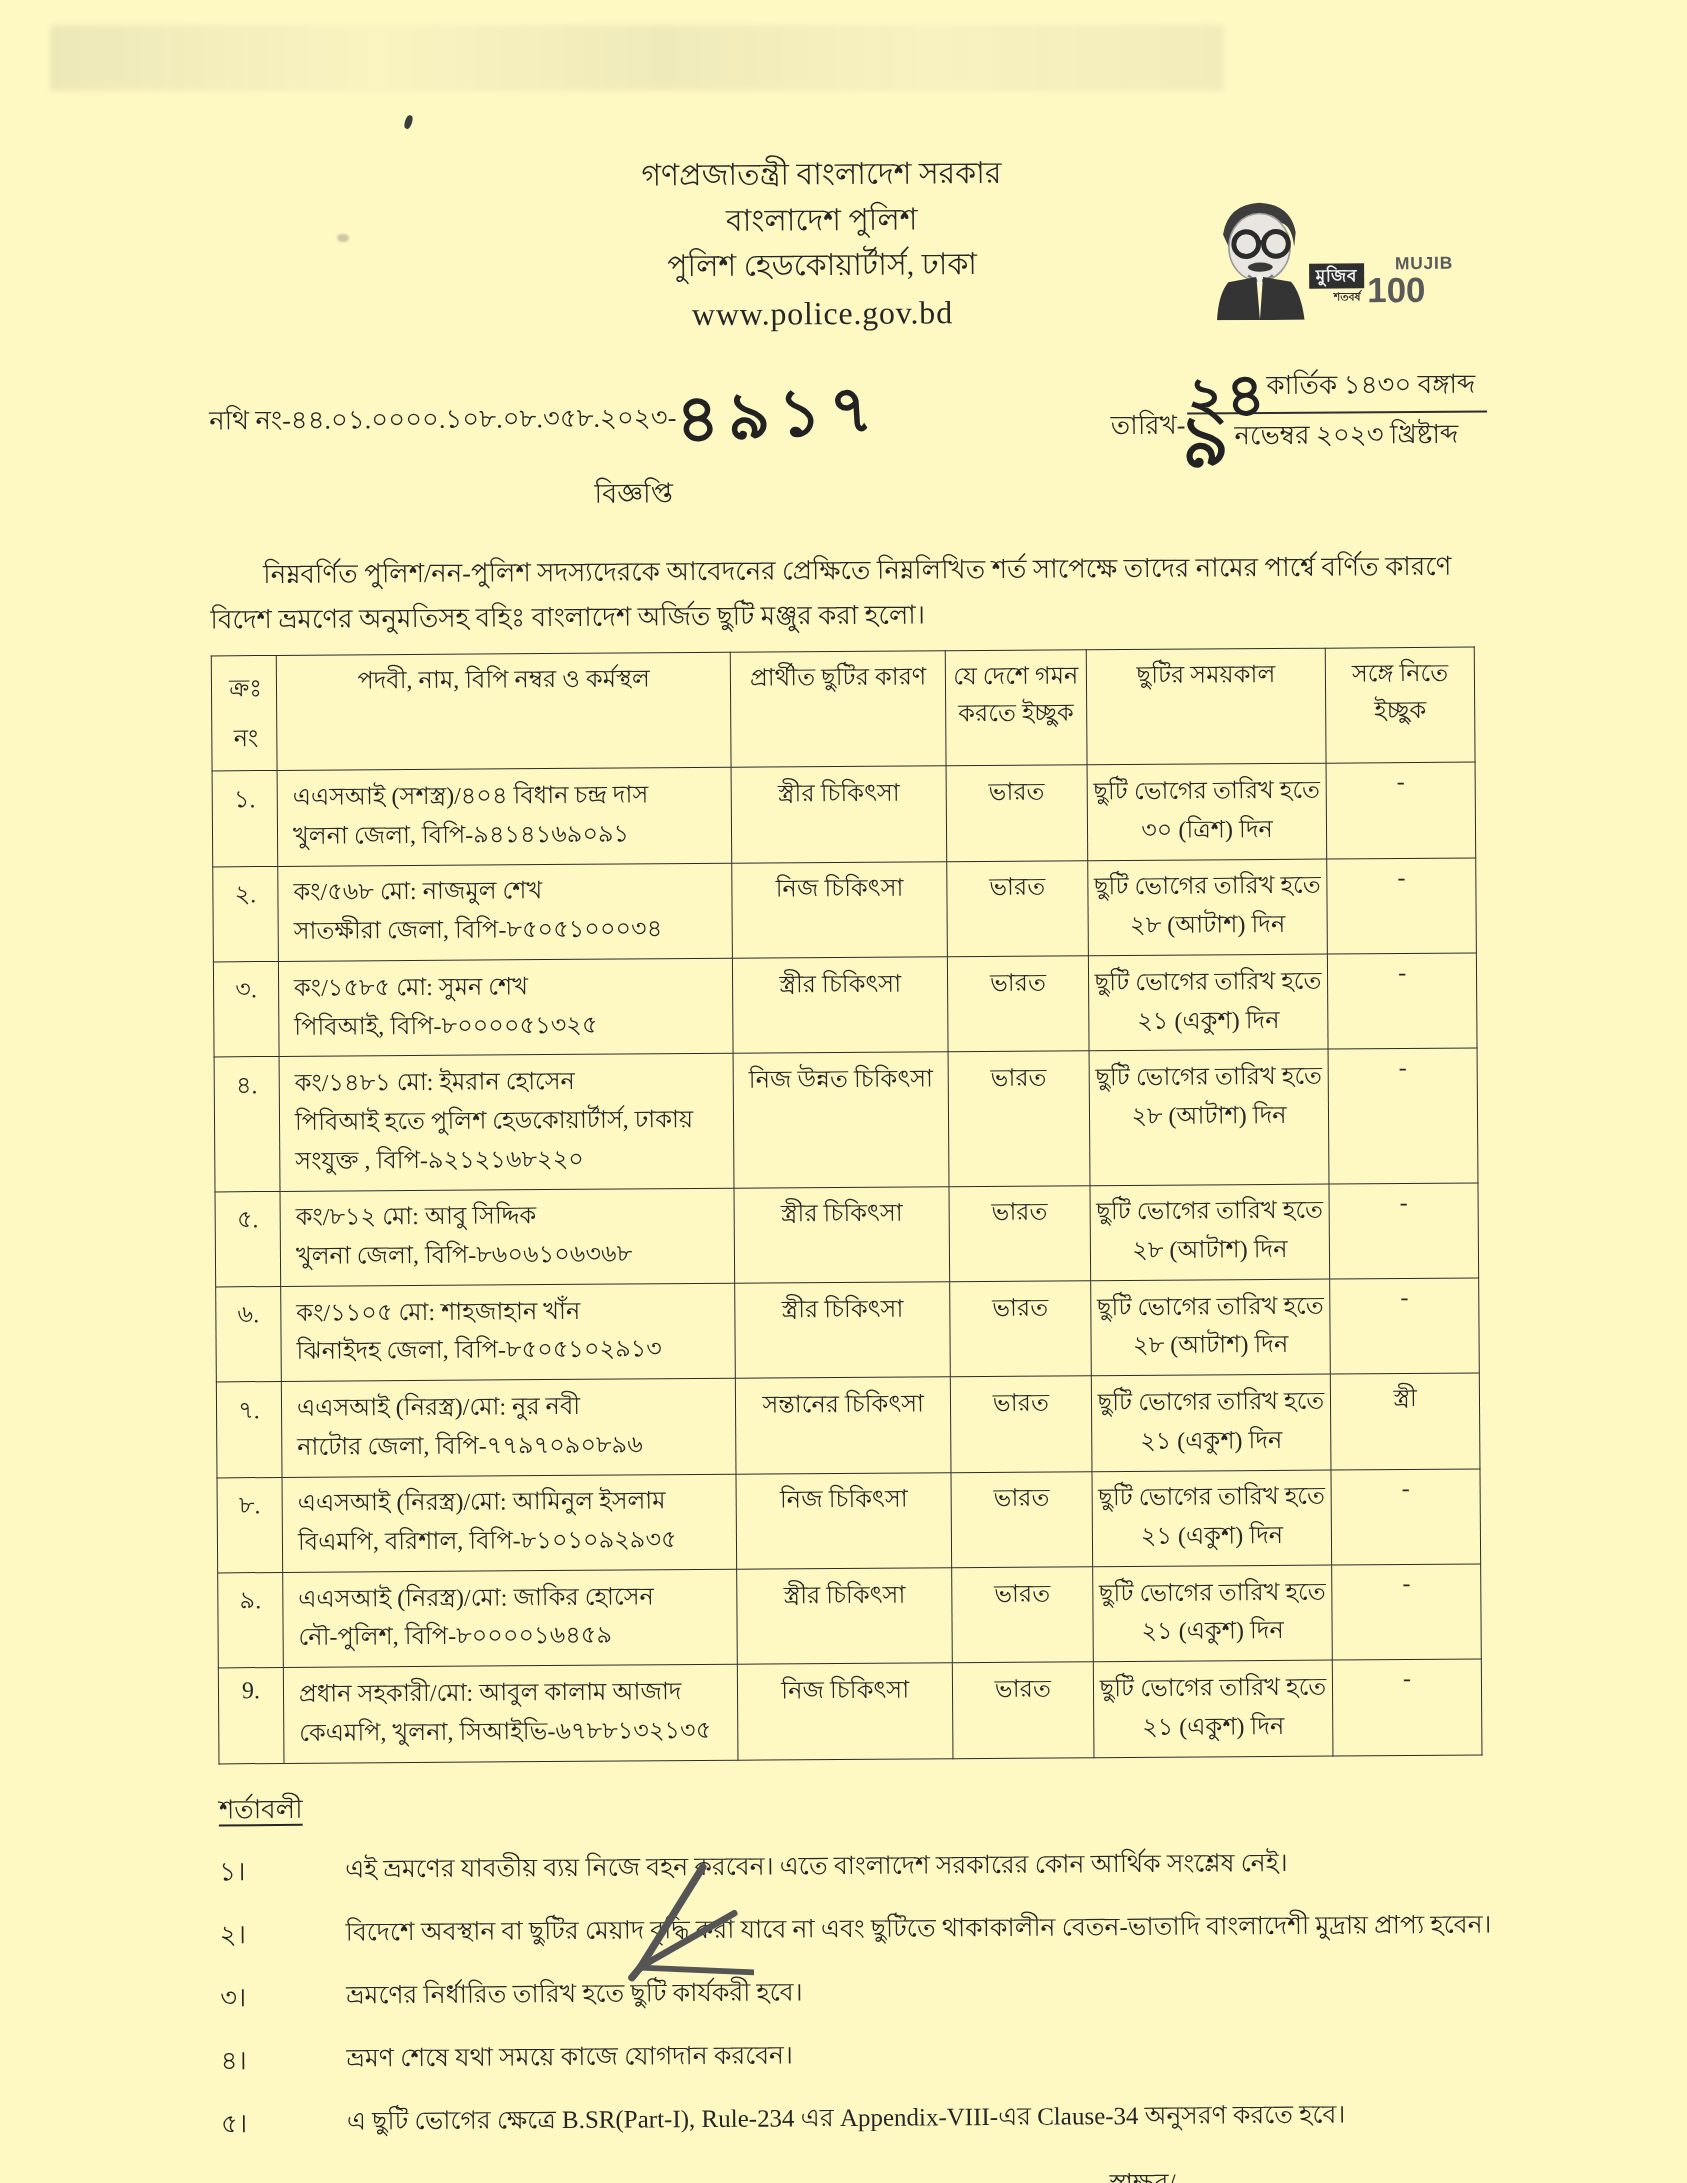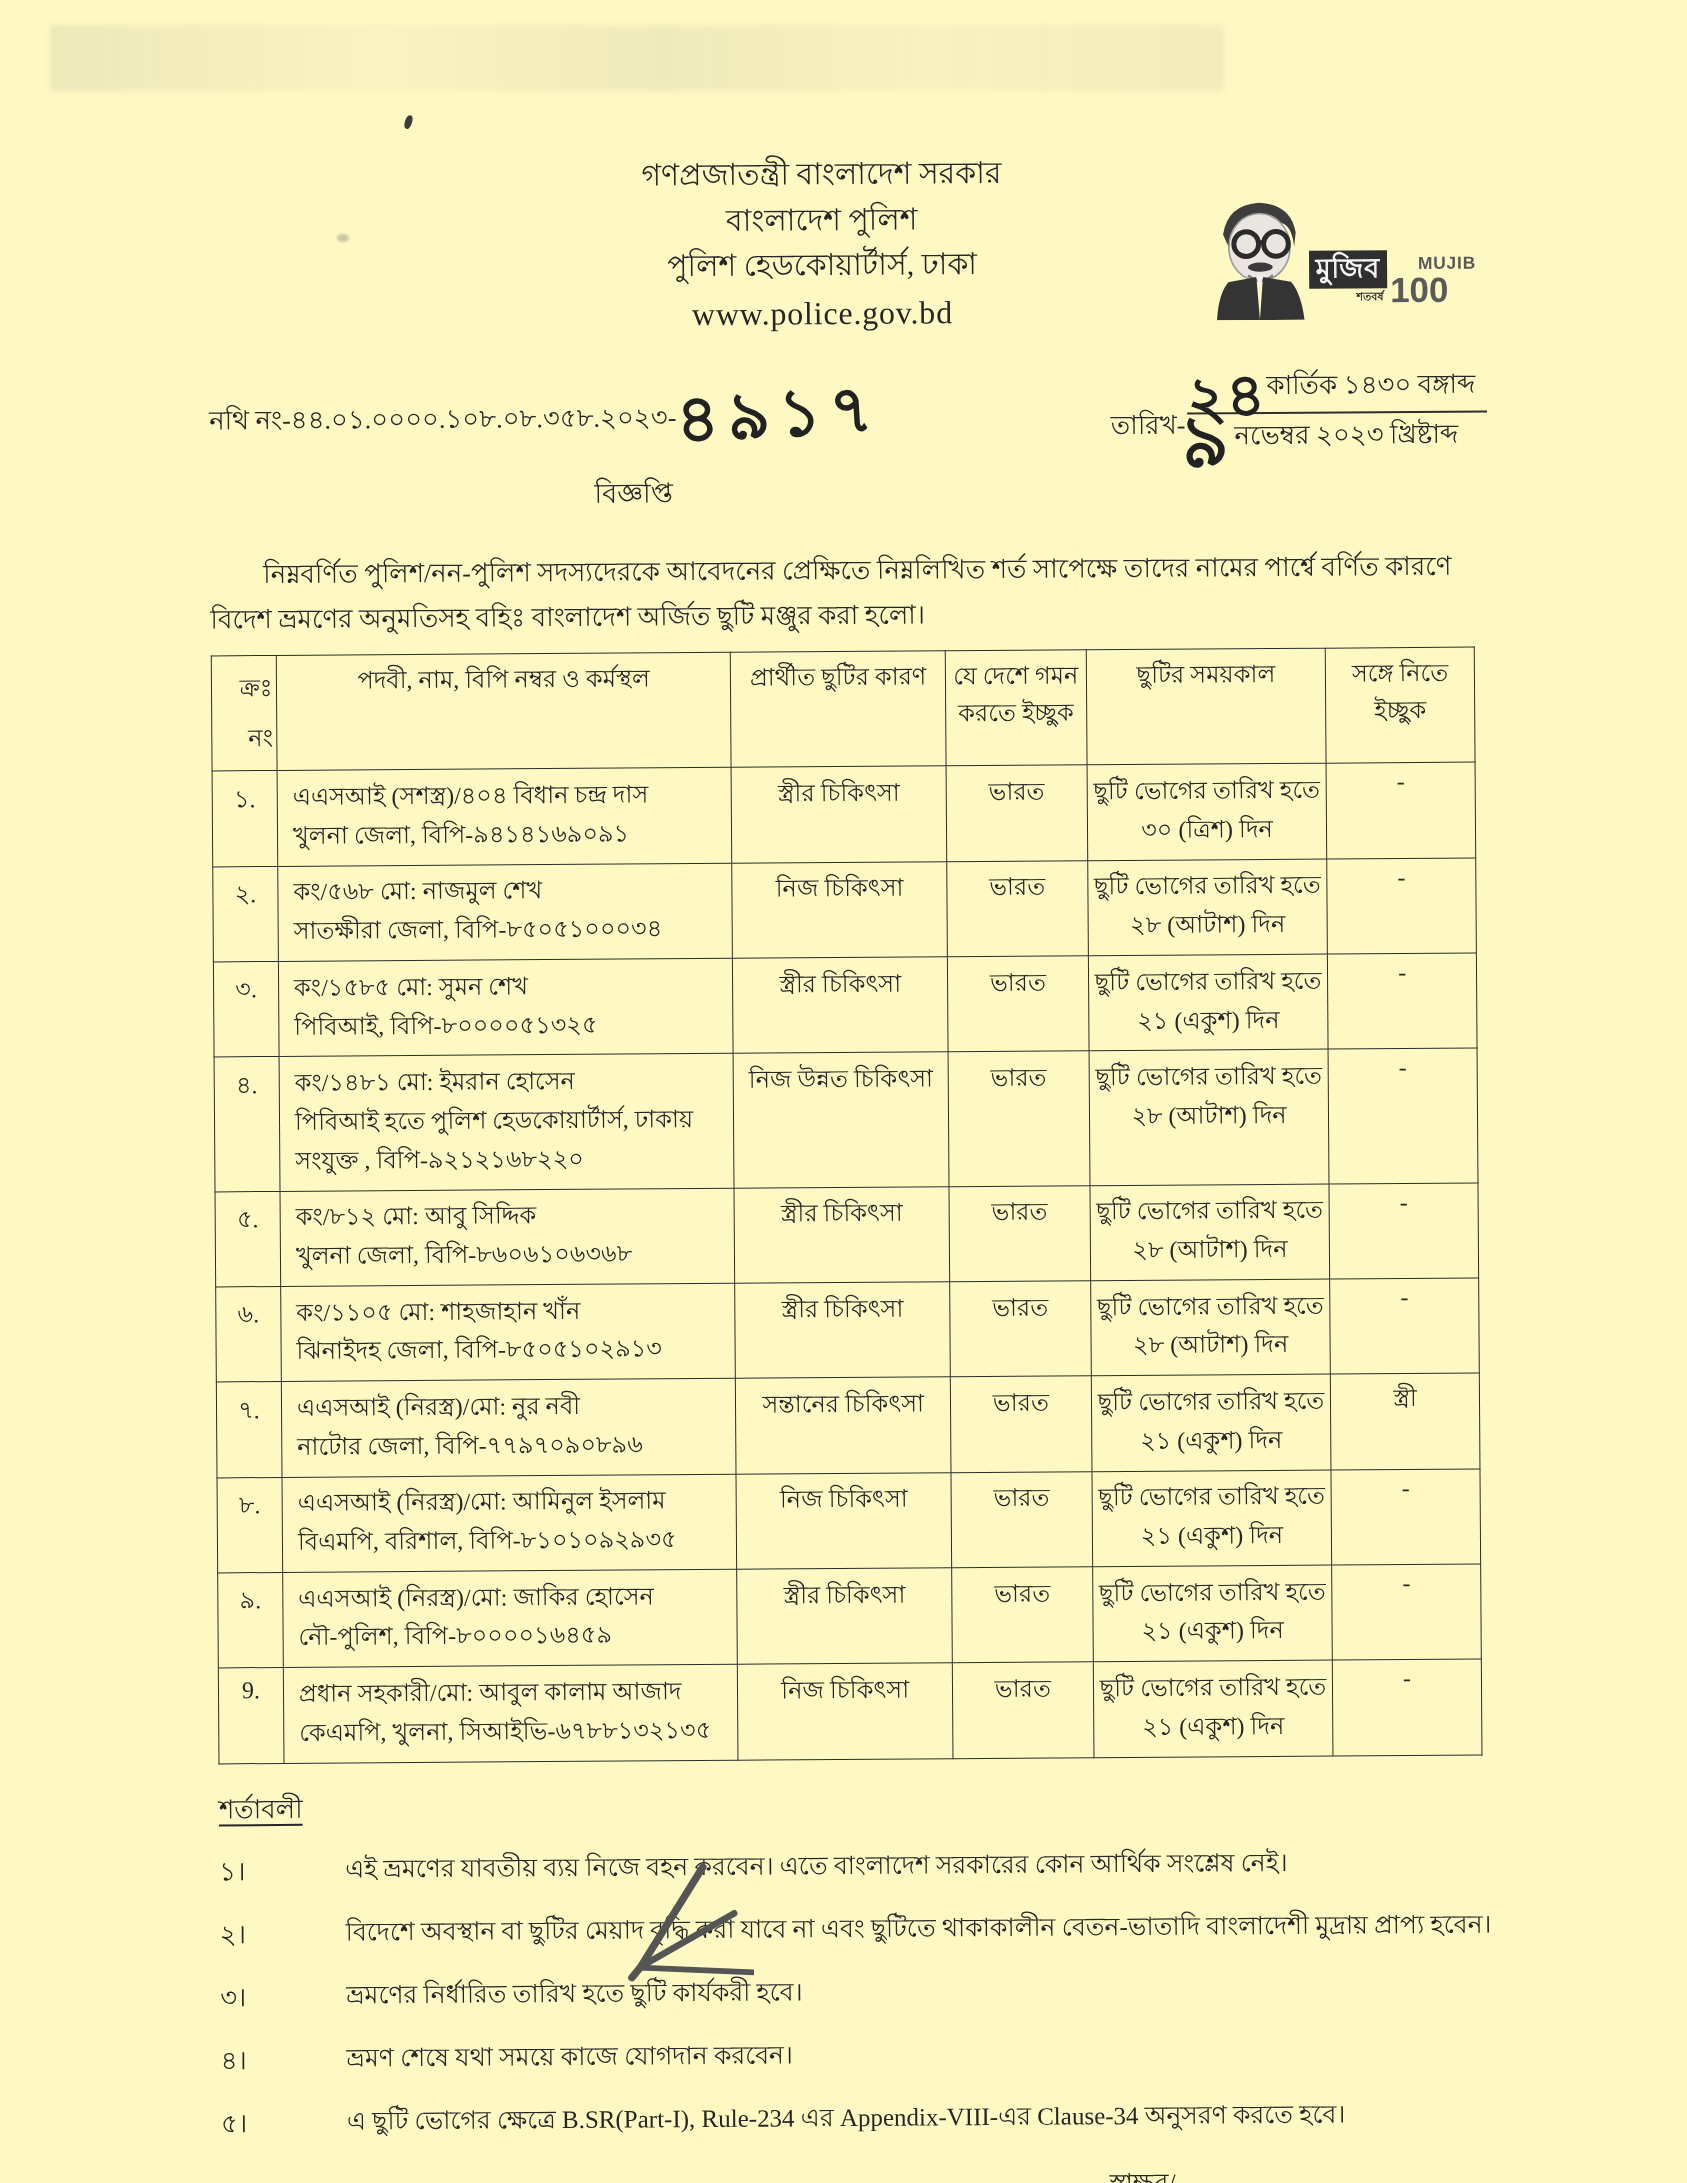--- a/index.html
+++ b/index.html
@@ -21,21 +21,21 @@
 
   
   .doc-header { padding-top:151px; text-align:center; margin-right:50px; }
   .doc-header div { font-size:30px; line-height:1.52; }
   .doc-header .website { font-size:32px; letter-spacing:0.8px; margin-top:1.7px; }
 
   
   .logo { position:absolute; top:197px; left:1209px; width:265px; height:126px; display:flex; align-items:flex-end; }
   .logo-portrait { width:109px; height:124px; flex:none; }
   .logo-word { margin-left:-5px; margin-bottom:11.6px; }
-  .logo-mujib-bn { background:#2f2f2f; color:#f4f4f4; font-weight:bold; font-size:27px; line-height:1.25; padding:1.7px 6.6px; letter-spacing:0.8px; }
+  .logo-mujib-bn { background:#2f2f2f; color:#f4f4f4; font-weight:bold; font-size:17px; line-height:1.25; padding:1.7px 6.6px; letter-spacing:0.8px; }
   .logo-shotoborsho { color:#2f2f2f; font-size:11px; font-weight:bold; text-align:right; padding-right:3.3px; margin-top:0.8px; }
   .logo-latin { margin-left:3.3px; margin-bottom:13.2px; color:#5a5a5a; font-family:"Liberation Sans","DejaVu Sans",sans-serif; }
   .logo-mujib-en { font-size:17.4px; font-weight:bold; letter-spacing:0.8px; line-height:1;margin-left:28px; }
   .logo-100 { font-size:35px; font-weight:bold; line-height:.95; }
 
   
   .memo-row { display:flex; justify-content:space-between; align-items:flex-start; margin-top:36px; }
   .file-no { font-size:26px; padding-top:21.5px; white-space:nowrap; }
   .hw { font-weight:600; color:#222; }
   .hw-serial { display:inline-block; font-size:66px; line-height:.55; vertical-align:-11.6px; letter-spacing:8.3px; transform:rotate(-3deg); }
@@ -47,21 +47,21 @@
   .hw-day-bottom { display:inline-block; font-size:73px; line-height:.5; margin-right:0px; transform:translateY(8.3px) translateX(-6.6px) rotate(-6deg); }
 
   .notice-title { text-align:center; font-size:27px; margin-top:8.3px; margin-right:430px; }
 
   .intro { margin-top:33px; font-size:26px; line-height:1.72; text-indent:53px; }
 
   
   table.leave-table { border-collapse:collapse; width:1264px; margin-top:13.2px; font-size:24px; }
   .leave-table th, .leave-table td { border:1.7px solid #2c2c2c; vertical-align:top; }
   .leave-table th { font-weight:normal; text-align:center; padding:6.6px 3.3px; line-height:1.55; }
-  .leave-table th.th-sl { text-align:right; padding-left:6.6px; line-height:2.1; }
+  .leave-table th.th-sl { text-align:center; padding-left:6.6px; line-height:2.1; }
   td.cell-sl { text-align:center; padding-top:8.3px; }
   td.cell-name { padding:6.6px 8.3px 10px 15px; line-height:1.62; }
   td.cell-reason { text-align:center; padding-top:6.6px; }
   td.cell-country { text-align:center; padding-top:6.6px; }
   td.cell-duration { text-align:center; padding:6.6px 3.3px 8.3px; line-height:1.62; }
   td.cell-companion { text-align:center; padding-top:5px; }
 
   
   .conditions-title { margin-top:25px; font-size:26px; text-decoration:underline; text-underline-offset:5.8px; }
   .conditions-list { margin-top:18px; }

